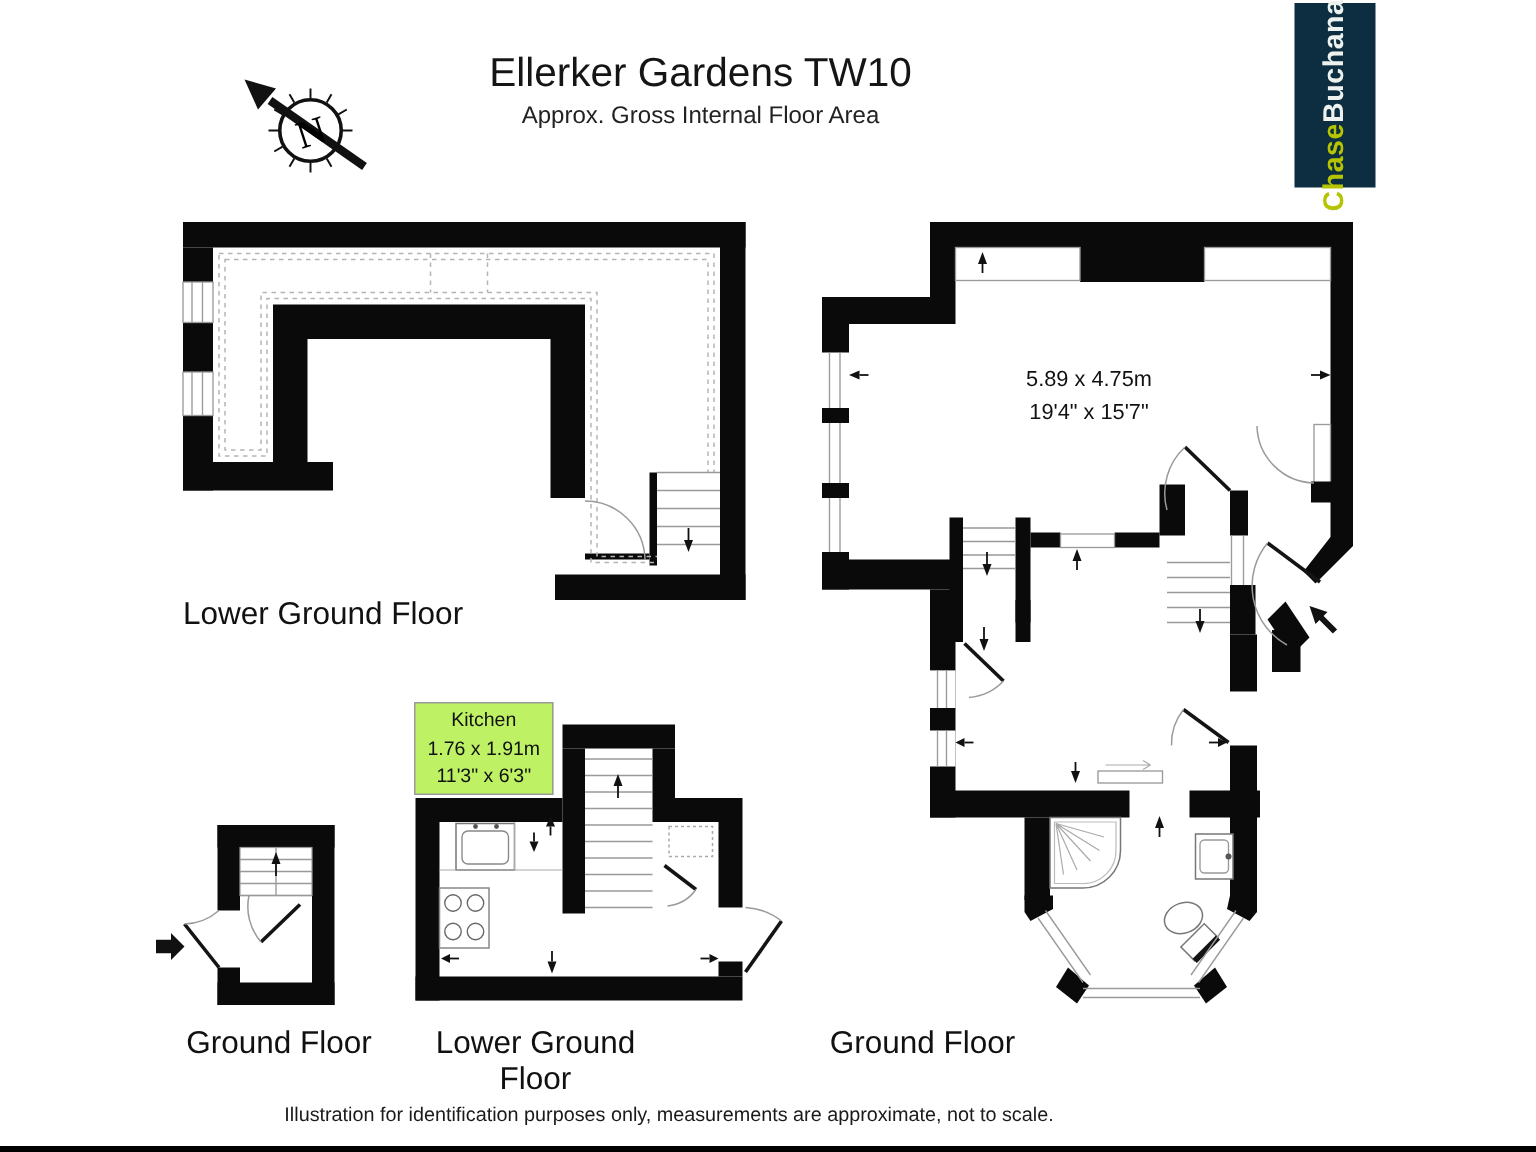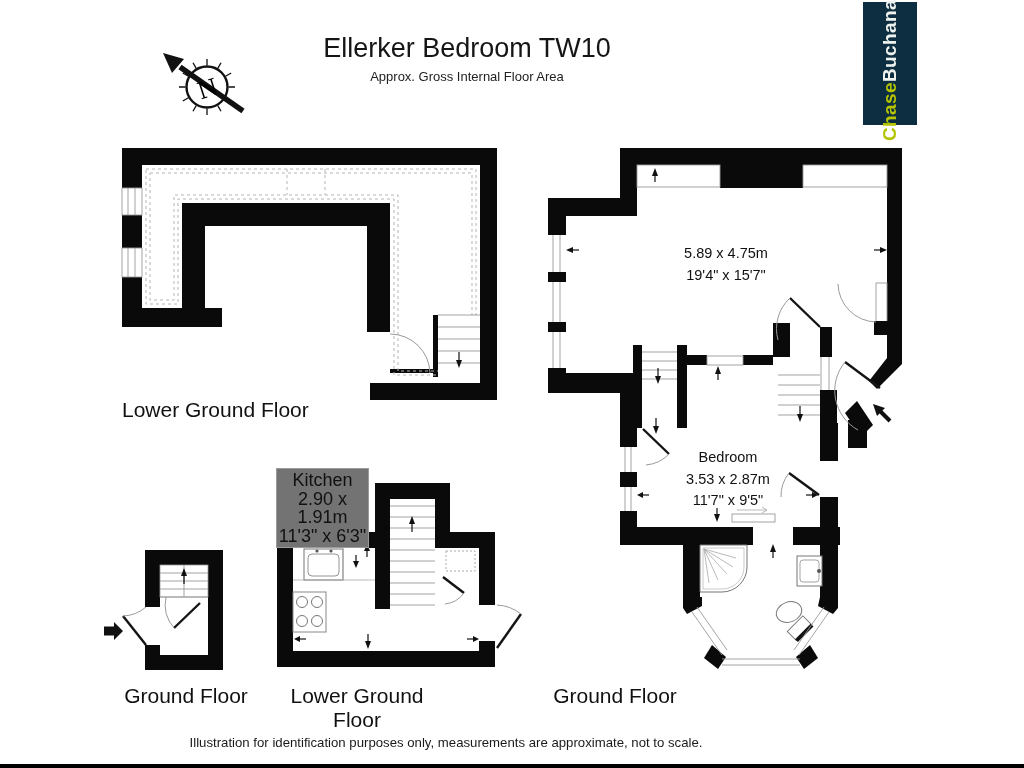--- a/index.html
+++ b/index.html
@@ -14,35 +14,35 @@
   .ln{stroke:#777;stroke-width:1;fill:none;}
   .ln2{stroke:#aaa;stroke-width:0.8;fill:none;}
   .door{stroke:#141414;stroke-width:2.4;fill:none;}
   .arc{stroke:#9a9a9a;stroke-width:1;fill:none;}
   .dash{stroke:#b5b5b5;stroke-width:1;fill:none;stroke-dasharray:3 3;}
   .arr{fill:#111;stroke:none;}
   .stem{stroke:#111;stroke-width:1.2;fill:none;}
 
   .abs{position:absolute;}
   .title{left:187px;top:33px;width:560px;text-align:center;font-size:27px;color:#151515;}
-  .subtitle{left:187px;top:69px;width:560px;text-align:center;font-size:13px;color:#222;}
+  .subtitle{left:187px;top:69px;width:560px;text-align:center;font-size:16px;color:#222;}
   .area{left:187px;top:85px;width:560px;text-align:center;font-size:18px;color:#151515;}
 
   .logo{left:863px;top:2px;width:54px;height:123px;background:#0d2e40;
         display:flex;align-items:center;justify-content:center;}
   .logo .rot{transform:rotate(-90deg);white-space:nowrap;font-weight:bold;
              font-size:19px;letter-spacing:0.4px;}
   .logo .chase{color:#b5c400;}
   .logo .buchanan{color:#eef2ee;}
 
   .roomlabel{text-align:center;font-size:14.5px;line-height:21.5px;color:#111;}
   .reception{left:626px;top:243px;width:200px;}
   .bedroom{left:628px;top:447px;width:200px;}
-  .kitchenbox{left:276px;top:468px;width:91px;background:#737373;border:1px solid #9a9a9a;
-              text-align:center;font-size:18px;line-height:18.5px;padding:2px 0;}
+  .kitchenbox{left:276px;top:468px;width:91px;background:#bef264;border:1px solid #9a9a9a;
+              text-align:center;font-size:13px;line-height:18.5px;padding:2px 0;}
   .floorlabel{font-size:21px;color:#111;}
   .lbl-a{left:122px;top:398px;}
   .lbl-d{left:116px;top:684px;width:140px;text-align:center;}
   .lbl-c{left:267px;top:684px;width:180px;text-align:center;}
   .lbl-b{left:545px;top:684px;width:140px;text-align:center;}
   .foot1{left:0;top:735px;width:892px;text-align:center;font-size:13.2px;color:#1a1a1a;}
   .foot2{left:0;top:751px;width:1024px;text-align:center;font-size:13.2px;color:#1a1a1a;}
   .bottombar{left:0;bottom:0;width:1024px;height:4px;background:#000;}
 </style>
 </head>
@@ -251,41 +251,36 @@
     <line class="stem" x1="184" y1="576" x2="184" y2="584"></line>
     <polygon class="arr" points="181,576 187,576 184,568"></polygon>
     <path class="door" d="M200,603 L174,628"></path>
     <path class="arc" d="M174,628 A36,36 0 0 1 166,597"></path>
     <path class="door" d="M123,616 L146,645"></path>
     <path class="arc" d="M146,607 A37,37 0 0 1 123,616"></path>
     <polygon class="arr" points="104,626.5 114,626.5 114,622 123,631 114,640 114,635.5 104,635.5"></polygon>
   </g>
 </svg>
 
-  <div class="abs title">Ellerker Bedroom TW10</div>
+  <div class="abs title">Ellerker Gardens TW10</div>
   <div class="abs subtitle">Approx. Gross Internal Floor Area</div>
 
   <div class="abs logo">
     <span class="rot"><span class="chase">Chase</span><span class="buchanan">Buchanan</span></span>
   </div>
 
   <div class="abs roomlabel reception">
     <div>5.89 x 4.75m</div>
     <div>19'4" x 15'7"</div>
   </div>
 
-  <div class="abs roomlabel bedroom">
-    <div>Bedroom</div>
-    <div>3.53 x 2.87m</div>
-    <div>11'7" x 9'5"</div>
-  </div>
 
   <div class="abs kitchenbox">
     <div>Kitchen</div>
-    <div>2.90 x 1.91m</div>
+    <div>1.76 x 1.91m</div>
     <div>11'3" x 6'3"</div>
   </div>
 
   <div class="abs floorlabel lbl-a">Lower Ground Floor</div>
   <div class="abs floorlabel lbl-d">Ground Floor</div>
   <div class="abs floorlabel lbl-c">Lower Ground Floor</div>
   <div class="abs floorlabel lbl-b">Ground Floor</div>
 
   <div class="abs foot1">Illustration for identification purposes only, measurements are approximate, not to scale.</div>
   <div class="abs bottombar"></div>

